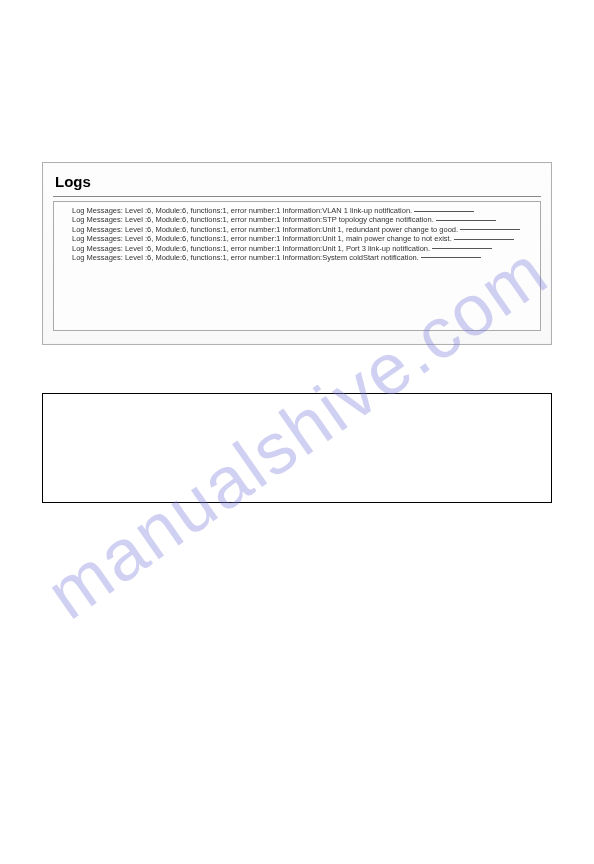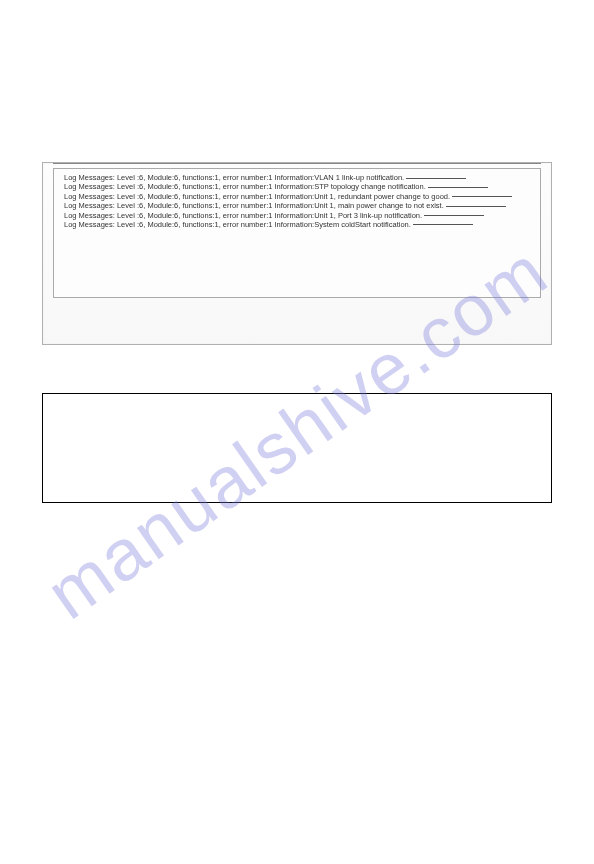--- a/index.html
+++ b/index.html
@@ -46,21 +46,21 @@
     }
     .logs-divider {
       border: none;
       border-top: 1px solid #888;
       margin: 0 10px 3px 10px;
     }
     .logs-inner {
       margin: 4px 10px 10px 10px;
       border: 1px solid #aaa;
       height: 130px;
-      padding: 4px 10px;
+      padding: 4px 18px;
       background: #fdfdfd;
       overflow: hidden;
     }
     .log-line {
       font-size: 7.5px;
       color: #333;
       white-space: nowrap;
       line-height: 1.25;
       position: relative;
     }
@@ -81,20 +81,21 @@
       border: 1.5px solid #000;
       background: #fff;
     }
   </style>
 </head>
 <body>
 
 <div class="watermark">manualshive.com</div>
 
 <div class="logs-panel">
+  <div class="logs-title">Logs</div>
   <hr class="logs-divider">
   <div class="logs-inner">
     <div class="log-line">Log Messages: Level :6, Module:6, functions:1, error number:1 Information:VLAN 1 link-up notification.</div>
     <div class="log-line">Log Messages: Level :6, Module:6, functions:1, error number:1 Information:STP topology change notification.</div>
     <div class="log-line">Log Messages: Level :6, Module:6, functions:1, error number:1 Information:Unit 1, redundant power change to good.</div>
     <div class="log-line">Log Messages: Level :6, Module:6, functions:1, error number:1 Information:Unit 1, main power change to not exist.</div>
     <div class="log-line">Log Messages: Level :6, Module:6, functions:1, error number:1 Information:Unit 1, Port 3 link-up notification.</div>
     <div class="log-line">Log Messages: Level :6, Module:6, functions:1, error number:1 Information:System coldStart notification.</div>
   </div>
 </div>

